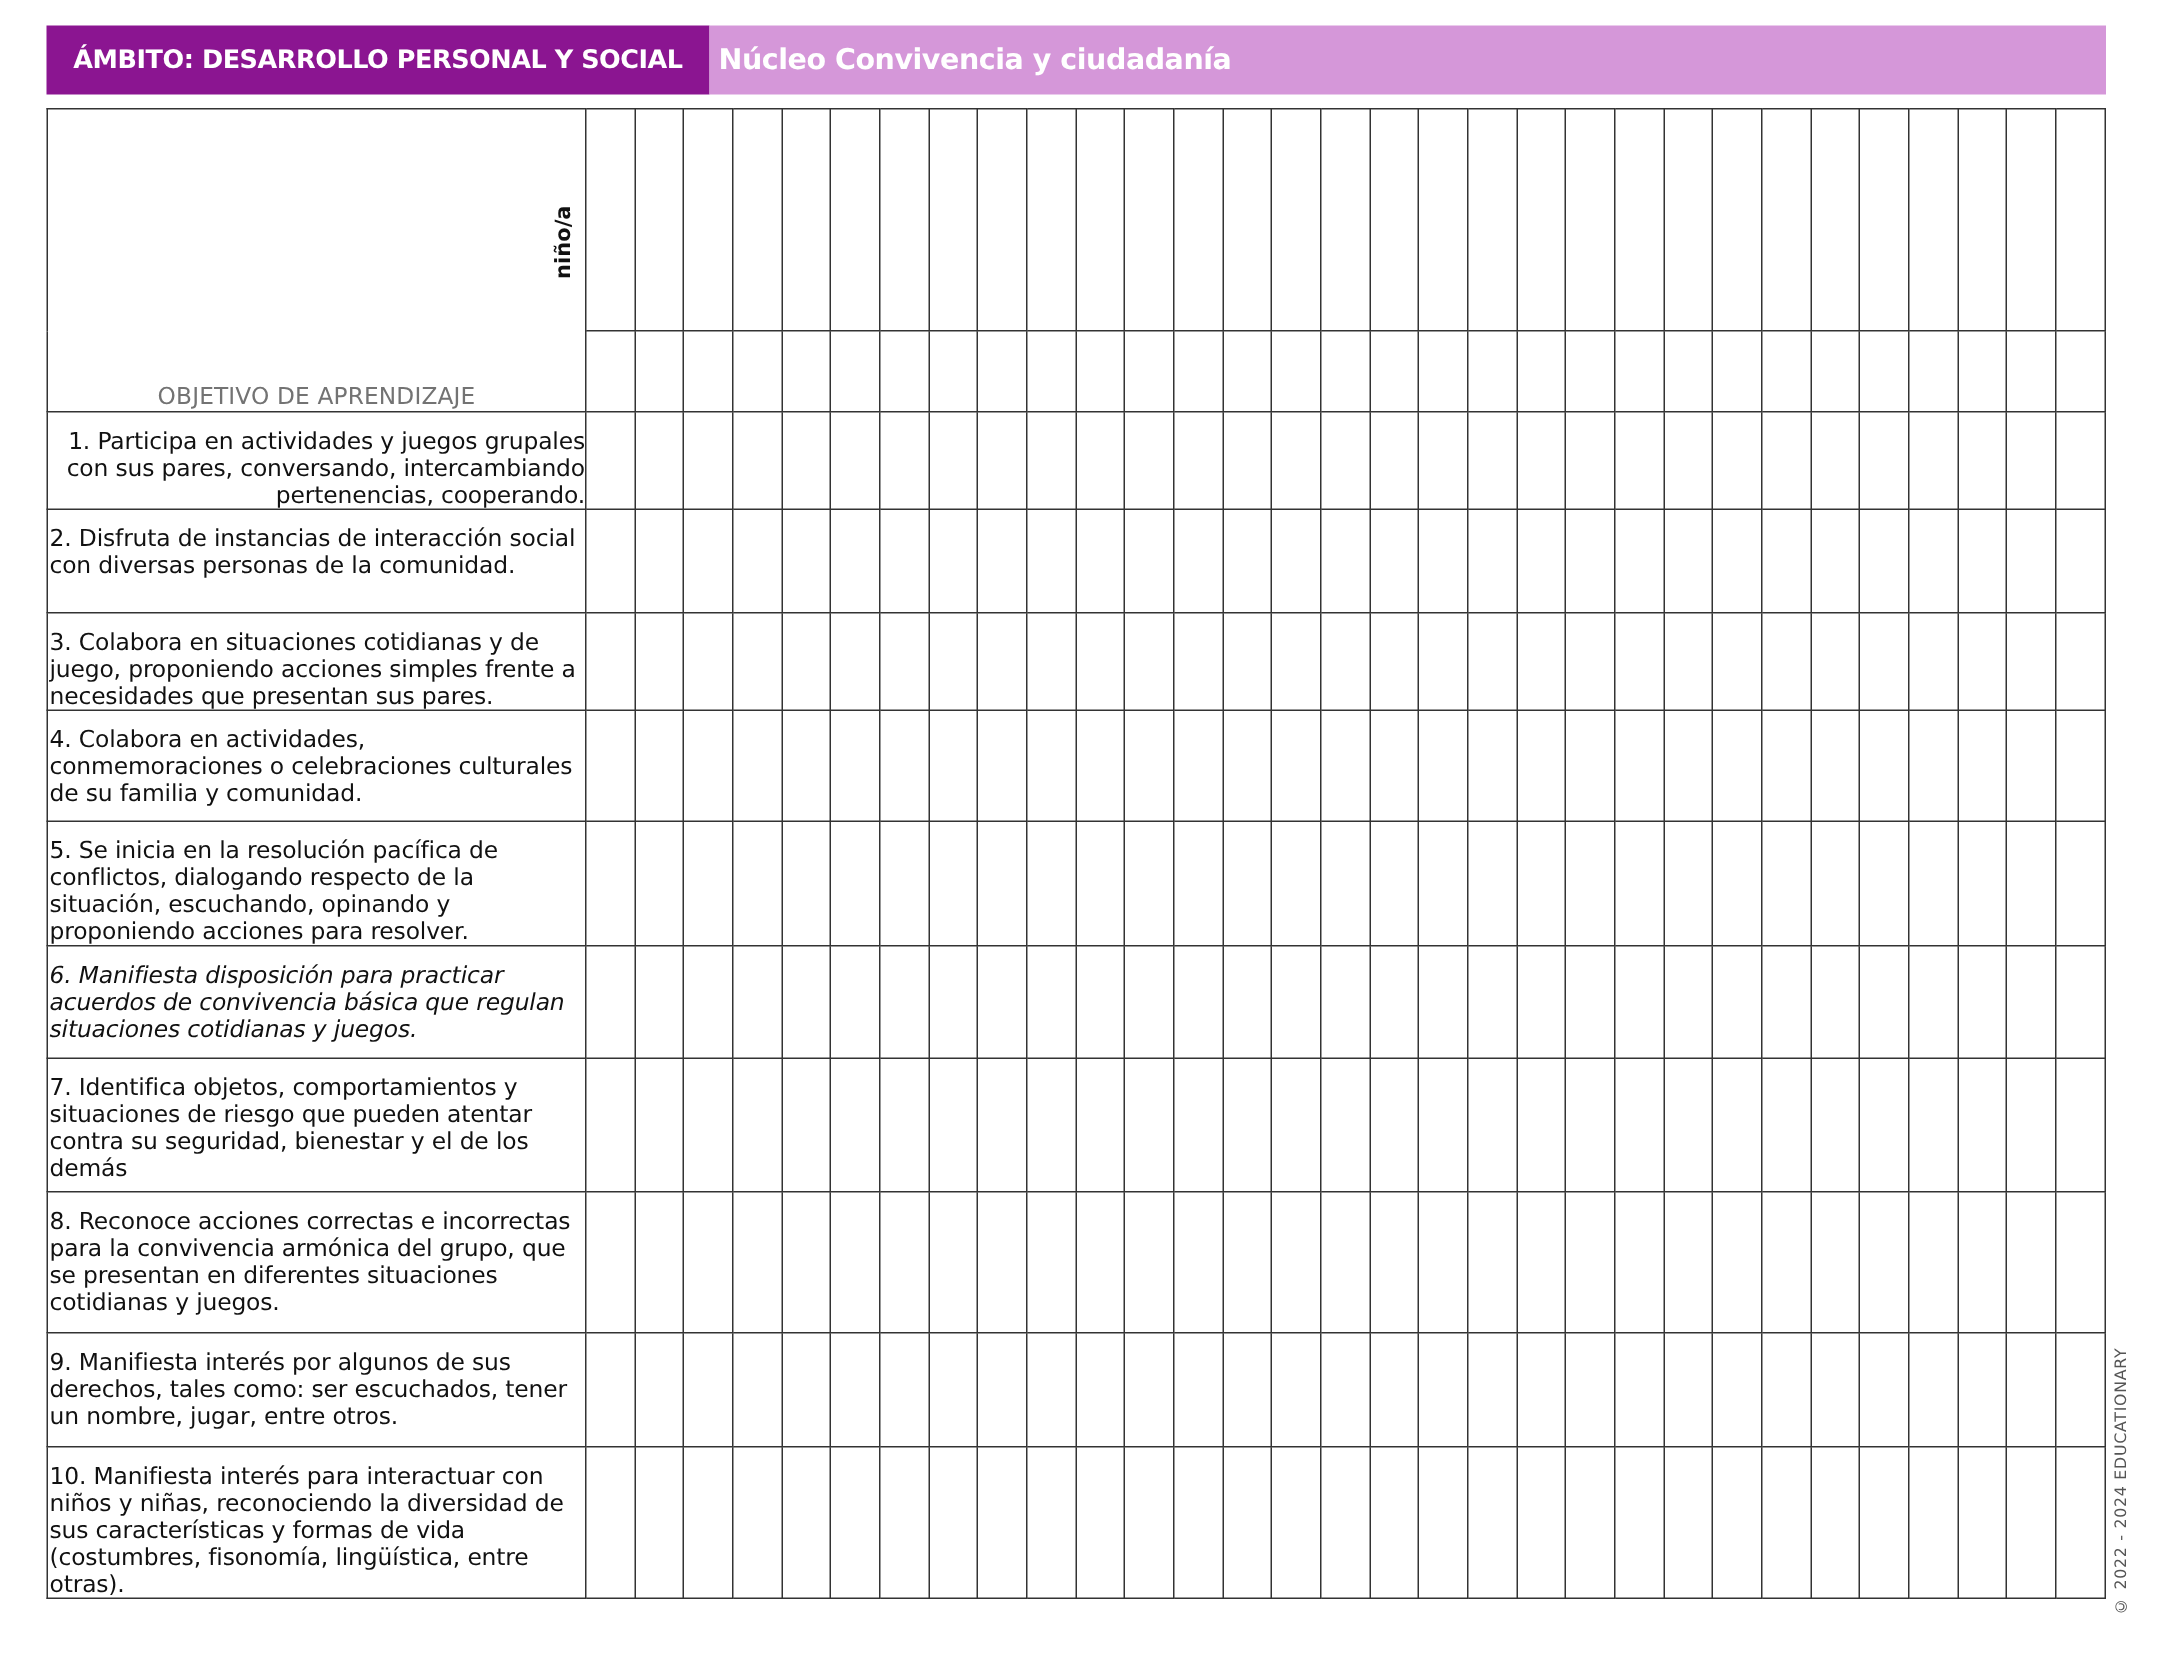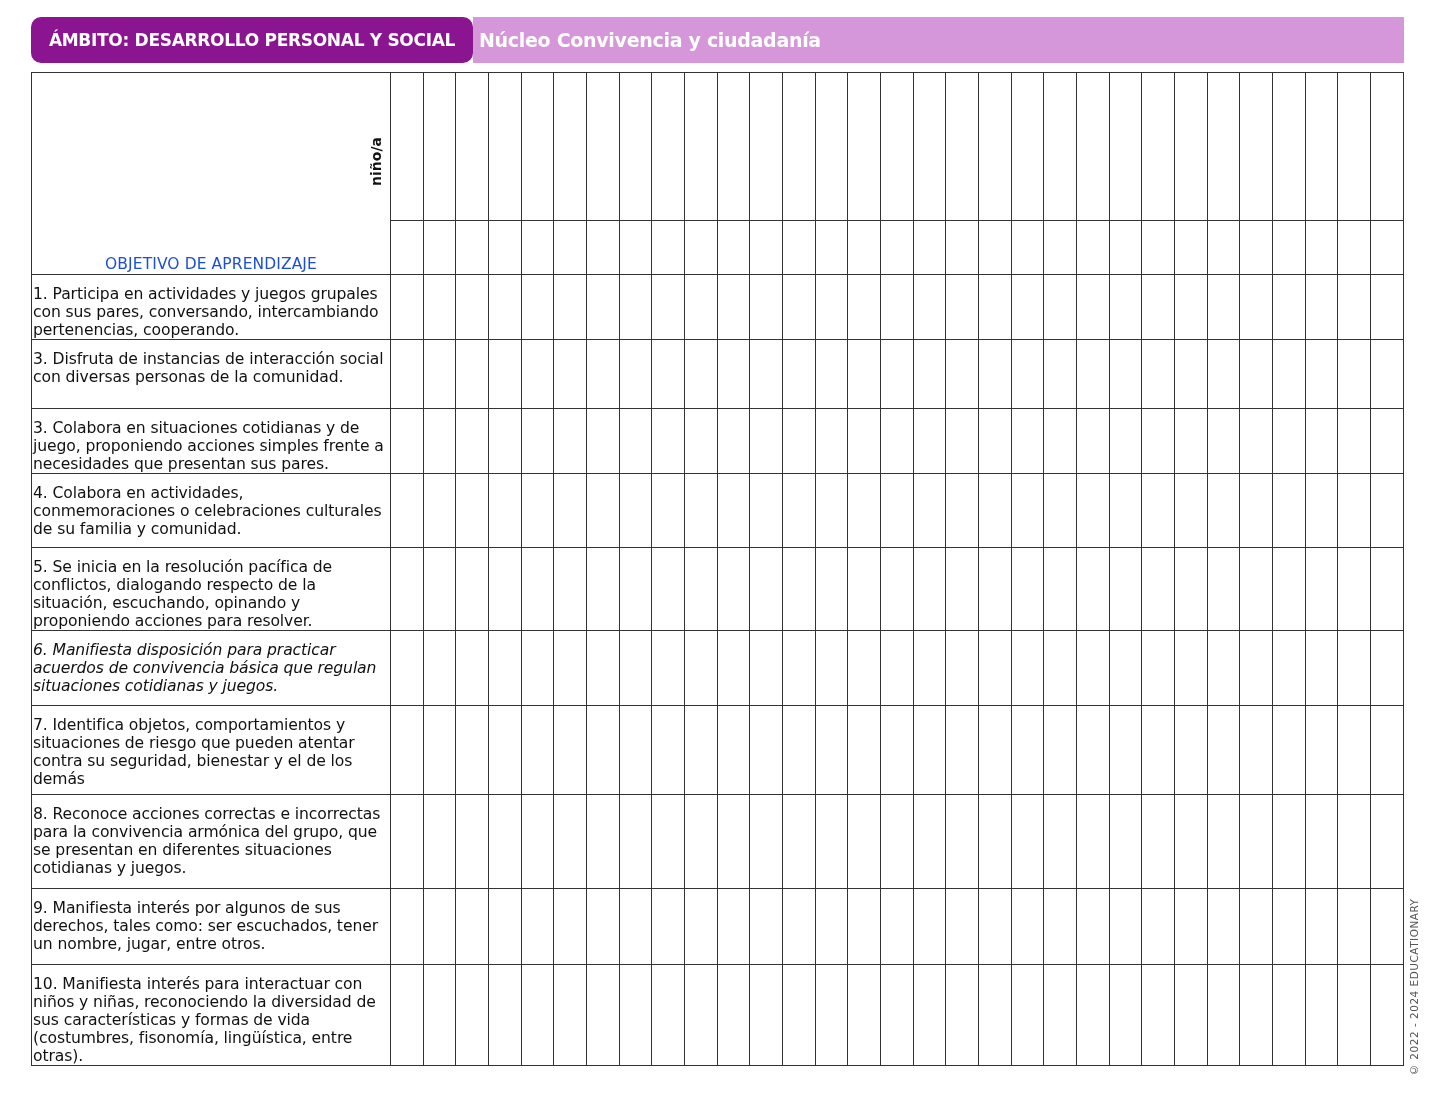--- a/index.html
+++ b/index.html
@@ -1,29 +1,29 @@
 <!DOCTYPE html>
 <html><head>
   <meta charset="utf-8">
   <style>
     html, body { margin: 0; padding: 0; background: #ffffff; }
     body { width: 1445px; height: 1116px; position: relative; overflow: hidden;
            font-family: "DejaVu Sans", "Liberation Sans", sans-serif; }
     .header { position: absolute; left: 31px; top: 17px; width: 1373px; height: 46px; display: flex; }
     .hdr-ambito { width: 442px; height: 100%; background: #8B1591; color: #ffffff;
                   font-weight: bold; font-size: 17px; display: flex; align-items: center;
-                  justify-content: center; letter-spacing: -0.3px; border-radius: 10px; }
+                  justify-content: center; letter-spacing: -0.3px; }
     .hdr-nucleo { flex: 1; height: 100%; background: #D597D9; color: #ffffff;
                   font-weight: bold; font-size: 19px; display: flex; align-items: center;
                   padding-left: 6px; letter-spacing: -0.3px; }
     table.grid { position: absolute; left: 31px; top: 72px; border-collapse: collapse;
                  table-layout: fixed; width: 1373px; }
     table.grid td { border: 1.4px solid #333; padding: 0; }
     td.obj-head { position: relative; vertical-align: bottom; }
-    .obj-title { display: block; text-align: center; color: #1d4ed8; font-size: 15.5px;
+    .obj-title { display: block; text-align: center; color: #737373; font-size: 15.5px;
                  padding-bottom: 1px; letter-spacing: 0.1px; }
     .nino-wrap { position: absolute; right: 6px; top: 64px; writing-mode: vertical-rl;
                  transform: rotate(180deg); font-weight: bold; font-size: 14px; color: #111; }
     td.obj { font-size: 15.6px; line-height: 18px; color: #111; vertical-align: top;
              padding: 10px 0 0 1px !important; letter-spacing: -0.1px; }
     .copyright { position: absolute; left: 1403px; top: 892px; width: 22px; height: 184px;
                  writing-mode: vertical-rl; transform: rotate(180deg); font-size: 10.5px;
                  color: #555; display: flex; align-items: center; justify-content: flex-start;
                  white-space: nowrap; letter-spacing: 0.5px; }
   </style>
@@ -134,21 +134,21 @@
         <td></td>
         <td></td>
         <td></td>
         <td></td>
         <td></td>
         <td></td>
         <td></td>
         <td></td>
         <td></td>
       </tr>
-  <tr style="height: 62px;">
+  <tr style="height: 62px; text-align: right;">
         <td class="obj">1. Participa en actividades y juegos grupales con sus pares, conversando, intercambiando pertenencias, cooperando.</td>
         <td></td>
         <td></td>
         <td></td>
         <td></td>
         <td></td>
         <td></td>
         <td></td>
         <td></td>
         <td></td>
@@ -169,21 +169,21 @@
         <td></td>
         <td></td>
         <td></td>
         <td></td>
         <td></td>
         <td></td>
         <td></td>
         <td></td>
       </tr>
       <tr style="height: 69px;">
-        <td class="obj">3. Disfruta de instancias de interacción social con diversas personas de la comunidad.</td>
+        <td class="obj">2. Disfruta de instancias de interacción social con diversas personas de la comunidad.</td>
         <td></td>
         <td></td>
         <td></td>
         <td></td>
         <td></td>
         <td></td>
         <td></td>
         <td></td>
         <td></td>
         <td></td>

